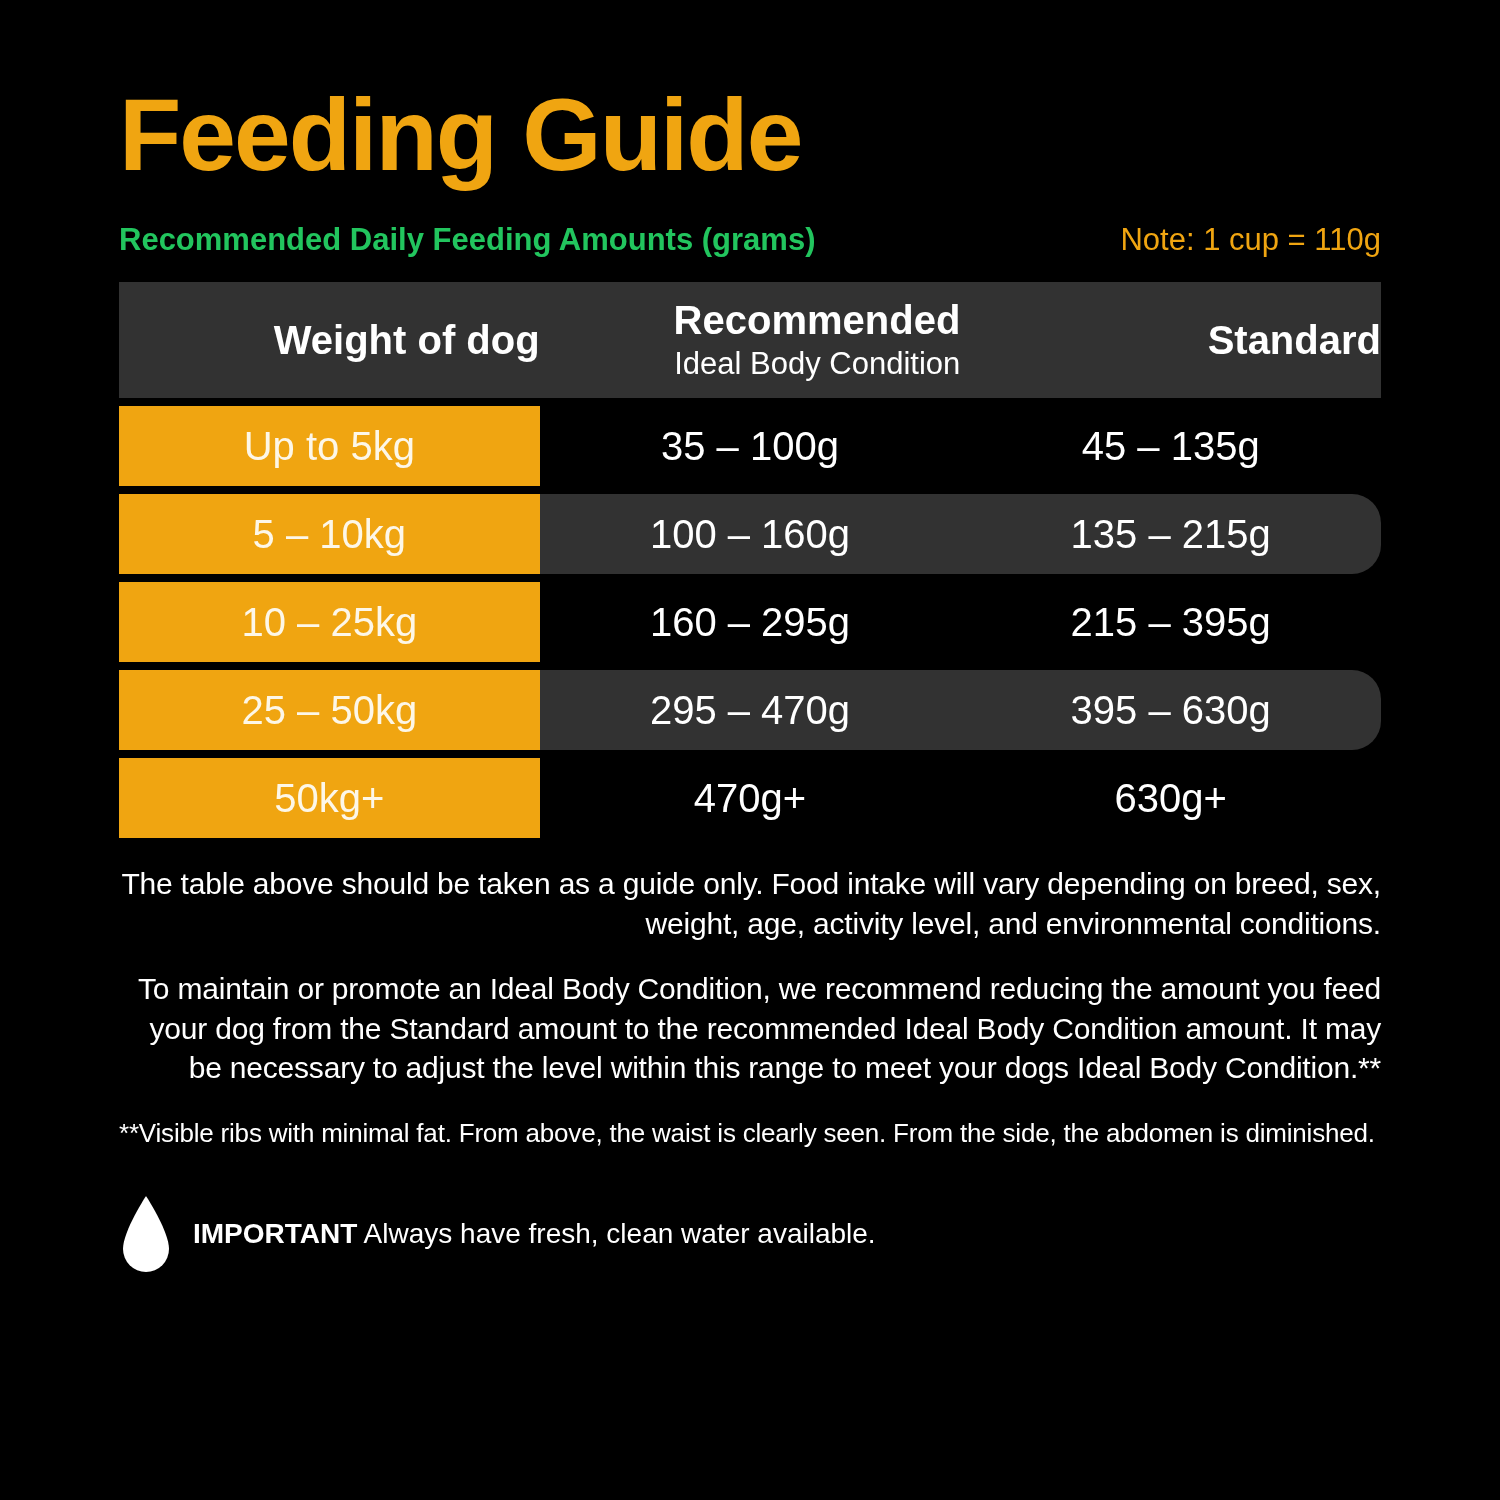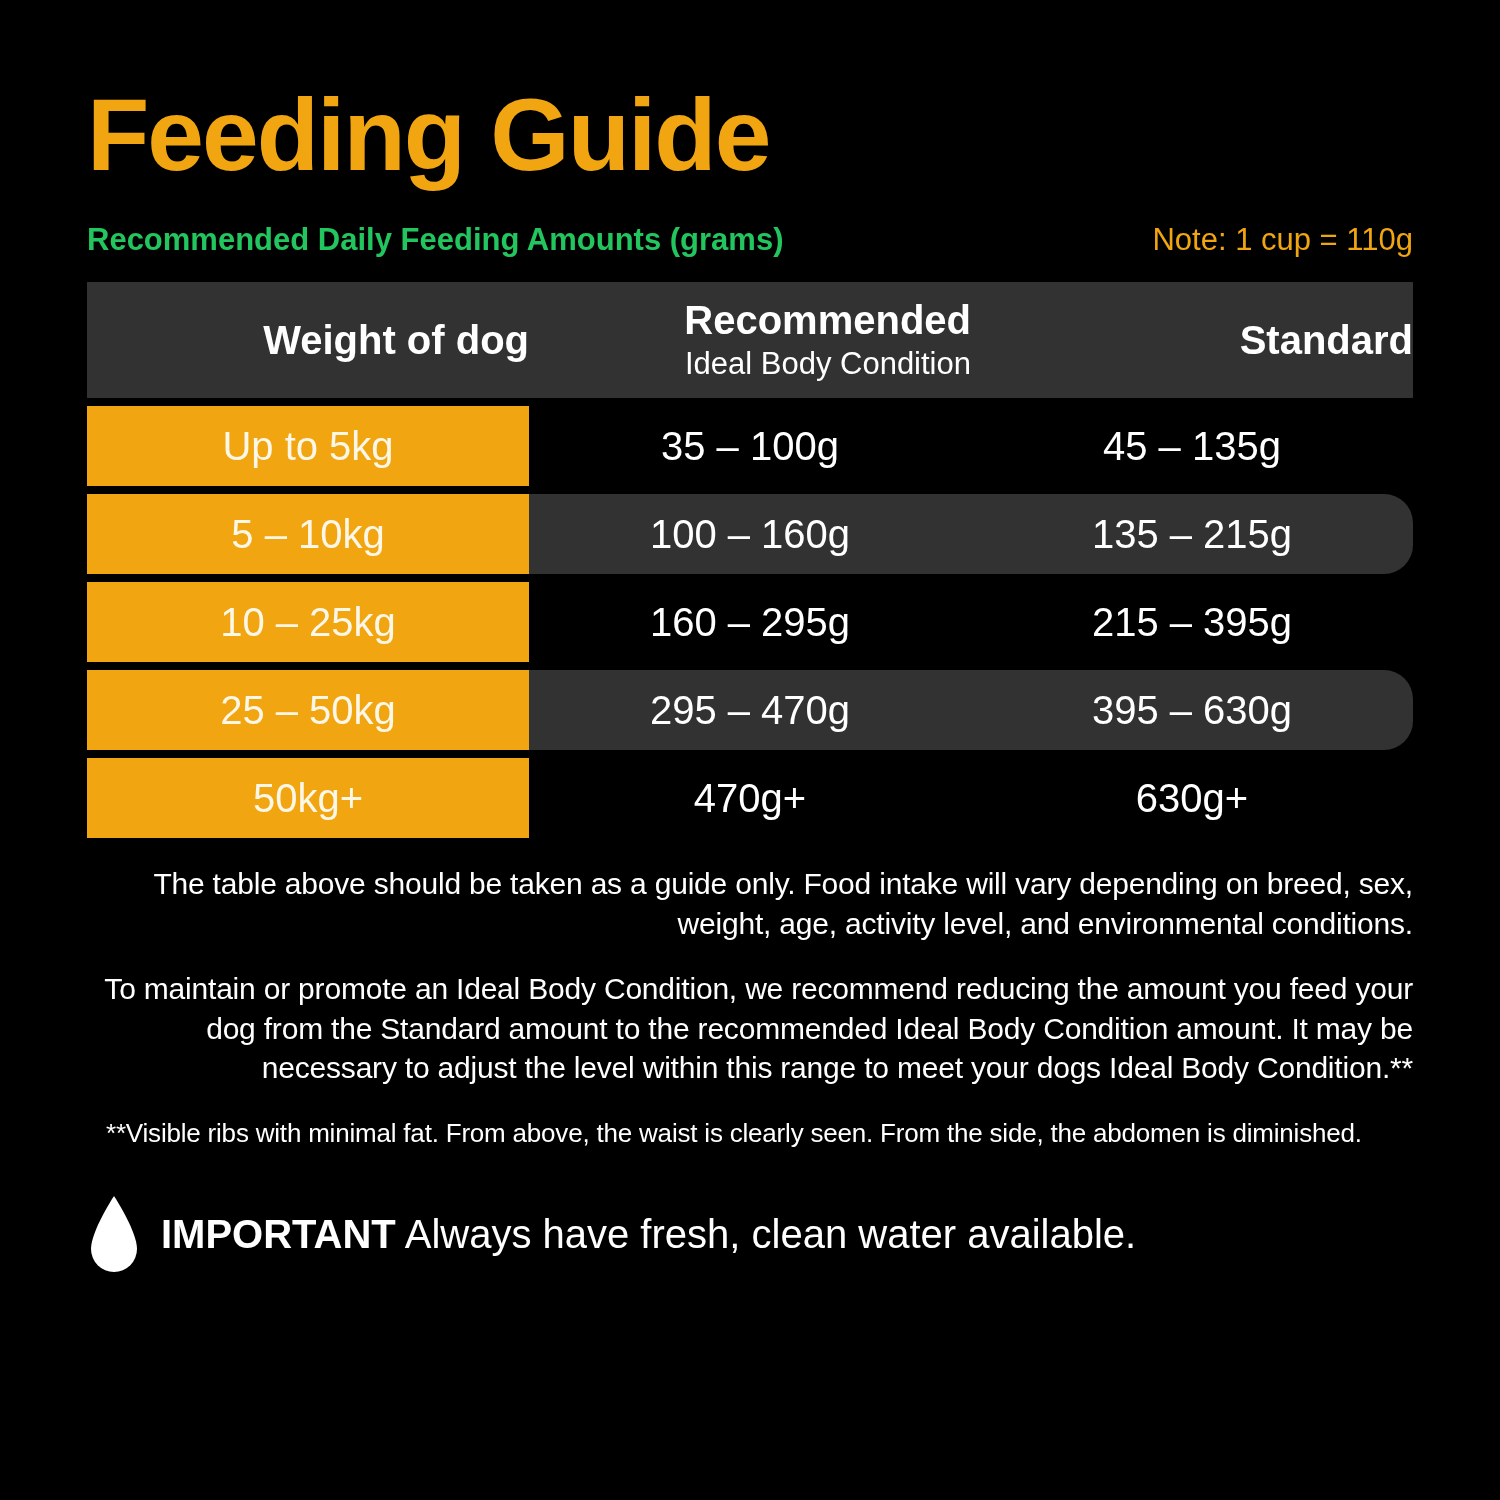--- a/index.html
+++ b/index.html
@@ -12,21 +12,21 @@
   html, body { background: #000; }
   body { font-family: "Liberation Sans", sans-serif; }
   .page {
     position: relative;
     width: 1500px;
     height: 1500px;
     background: var(--background);
     color: #fff;
     overflow: hidden;
   }
-  .content { padding: 0 87px; }
+  .content { padding: 0 119px; }
 
   .title {
     margin-top: 84px;
     font-size: 102px;
     font-weight: bold;
     letter-spacing: -2px;
     color: var(--accent);
     line-height: 1.0;
   }
 
@@ -98,30 +98,29 @@
     color: #fff;
     letter-spacing: -0.2px;
     text-align: right;
   }
   .footnote {
     margin-top: 28px;
     font-size: 26px;
     line-height: 1.35;
     color: #fff;
     letter-spacing: -0.2px;
-    margin-left: 19px;
   }
   .important-row {
     margin-top: 44px;
     display: flex;
     align-items: center;
     gap: 20px;
   }
   .drop-icon { flex: 0 0 auto; display: block; }
-  .important-text { font-size: 40px; color: #fff; }
+  .important-text { font-size: 28px; color: #fff; }
   .important-label { font-weight: bold; }
 </style>
 </head>
 <body>
 
 <div class="page">
   <div class="content">
 
     <h1 class="title">Feeding Guide</h1>
 

